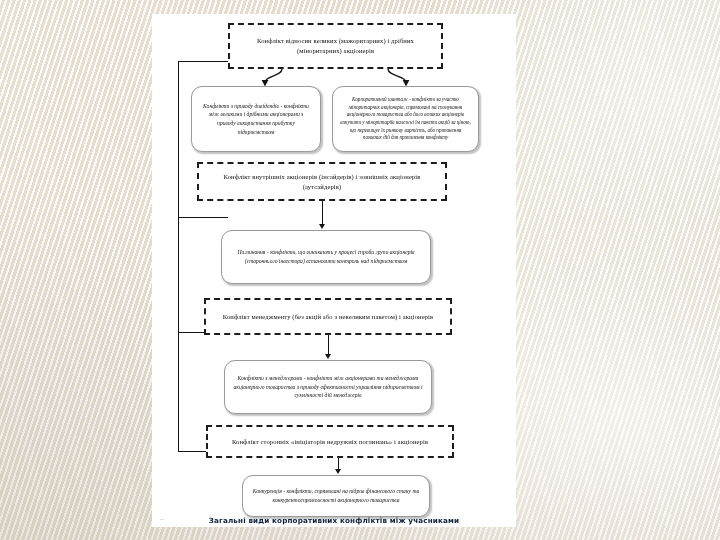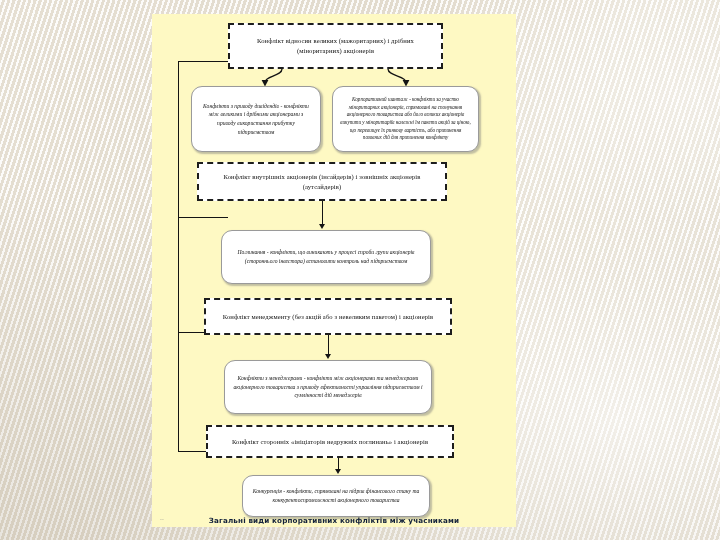--- a/index.html
+++ b/index.html
@@ -23,21 +23,21 @@
     content:"";position:absolute;inset:0;
     background:
       radial-gradient(ellipse 420px 300px at 86% 78%, rgba(255,255,255,0.55), rgba(255,255,255,0) 70%),
       radial-gradient(ellipse 380px 260px at 95% 18%, rgba(255,255,255,0.40), rgba(255,255,255,0) 72%),
       linear-gradient(200deg, rgba(200,190,172,0.00) 55%, rgba(183,172,152,0.28) 100%);
   }
 
   
   #slide{
     position:absolute;left:152px;top:14px;width:364px;height:513px;
-    background:#fef9c3;
+    background:#ffffff;
     overflow:hidden;
   }
   #slide .stage{position:absolute;inset:0;}
 
   
   .dashed{
     position:absolute;
     border:2px dashed #1d1d1d;
     background:#ffffff;
     box-sizing:border-box;

